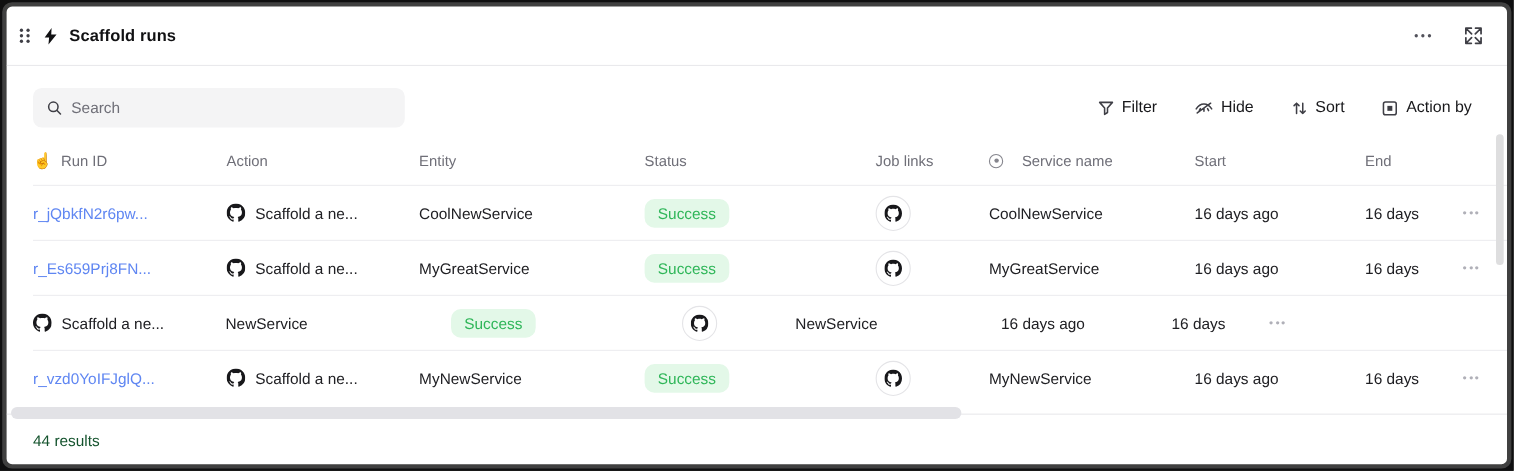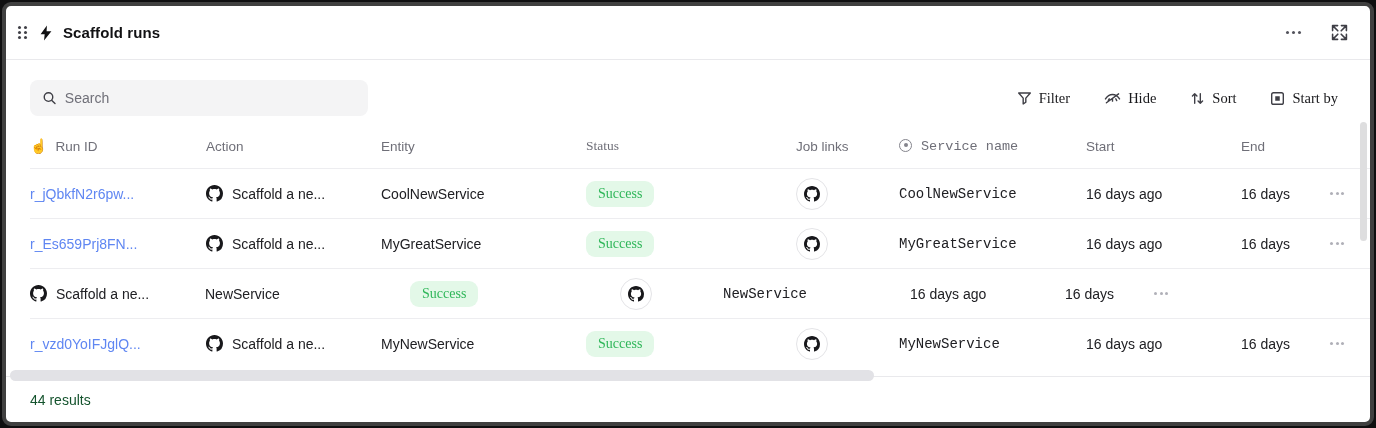--- a/index.html
+++ b/index.html
@@ -18,32 +18,32 @@
   .titlebar-right { margin-left:auto; display:flex; align-items:center; gap:26px; }
   .dots-h { display:flex; gap:3px; cursor:pointer; padding:4px; }
   .dots-h i { width:3px; height:3px; border-radius:50%; background:#52525b; }
   .expand-btn { cursor:pointer; display:flex; }
   
   .controls { flex:0 0 56px; display:flex; align-items:center; padding:20px 24px 0 24px; }
   .search-box { width:338px; height:36px; background:#f4f4f5; border-radius:8px; display:flex; align-items:center; padding:0 12px; gap:8px; }
   .search-box input { border:none; outline:none; background:transparent; font-size:14px; color:#27272a; width:100%; font-family:"Liberation Sans", sans-serif; }
   .search-box input::placeholder { color:#6f6f78; }
   .toolbar { margin-left:auto; display:flex; align-items:center; gap:34px; margin-right:8px; }
-  .tbtn { display:flex; align-items:center; gap:7px; font-size:14.5px; color:#18181b; cursor:pointer; background:none; border:none; font-family:Liberation Serif, serif; }
+  .tbtn { display:flex; align-items:center; gap:7px; font-size:14.5px; color:#18181b; cursor:pointer; background:none; border:none; font-family:Liberation Sans, sans-serif; }
   .tbtn svg { flex:0 0 auto; }
   
   .table { padding-left:24px; }
   .hrow { display:flex; align-items:center; height:44px; margin-top:8px; color:#6f6f78; font-size:13.5px; }
   .row { display:flex; align-items:center; height:50px; border-top:1px solid #ededf0; font-size:14px; color:#202024; }
   .c-runid { width:176px; display:flex; align-items:center; gap:8px; }
   .c-action { width:175px; display:flex; align-items:center; gap:9px; }
   .c-entity { width:205px; }
-  .c-status { width:210px;font-family:Liberation Serif, serif; }
+  .c-status { width:210px; }
   .c-joblinks { width:103px; }
-  .c-service { width:187px; display:flex; gap:9px;font-family:Liberation Mono, monospace; }
+  .c-service { width:187px; display:flex; align-items:center; gap:17px; }
   .c-start { width:155px; }
   .c-end { width:87px; white-space:nowrap; overflow:hidden; }
   .c-actions { width:40px; display:flex; justify-content:flex-start; }
   .click-ico { font-size:14px; color:#6f6f78; line-height:1; }
   .target-ico { width:13px; height:13px; border:1.4px solid #85858d; border-radius:50%; position:relative; flex:0 0 13px; }
   .target-ico::after { content:""; position:absolute; left:50%; top:50%; width:4px; height:4px; margin:-2px 0 0 -2px; border-radius:50%; background:#85858d; }
   .runlink { color:#5f86f2; text-decoration:none; cursor:pointer; white-space:nowrap; }
   .badge-success { display:inline-block; background:#e3f8e8; color:#2fb659; font-size:14px; padding:5px 12px; border-radius:9px; }
   .gh-circle { width:32px; height:32px; border-radius:50%; border:1px solid #e4e4e7; display:flex; align-items:center; justify-content:center; cursor:pointer; background:#fff; }
   .row-more { display:flex; gap:2.5px; cursor:pointer; padding:6px 2px; }
@@ -117,21 +117,21 @@
             <path d="M5 13V3M2.6 5.4 5 3l2.4 2.4"></path>
             <path d="M11 3v10M8.6 10.6 11 13l2.4-2.4"></path>
           </svg>
         <span>Sort</span>
       </button>
       <button class="tbtn">
         <svg width="15" height="15" viewBox="0 0 16 16" class="ico">
             <rect x="1.8" y="1.8" width="12.4" height="12.4" rx="2"></rect>
             <rect x="5.6" y="5.6" width="4.8" height="4.8" fill="#3f3f46" stroke="none"></rect>
           </svg>
-        <span>Start by</span>
+        <span>Action by</span>
       </button>
     </div>
   </div>
 
   <div class="table">
     <div class="hrow">
       <span class="c-runid">
         <span class="click-ico">☝</span>
         <span>Run ID</span>
       </span>

